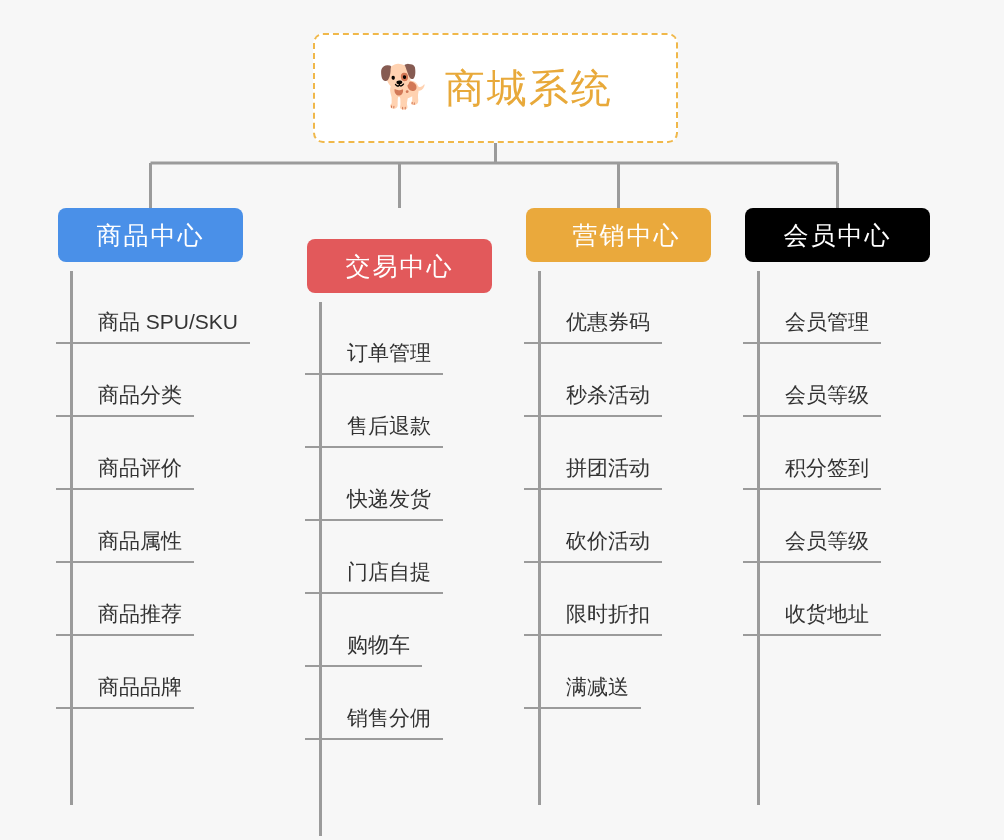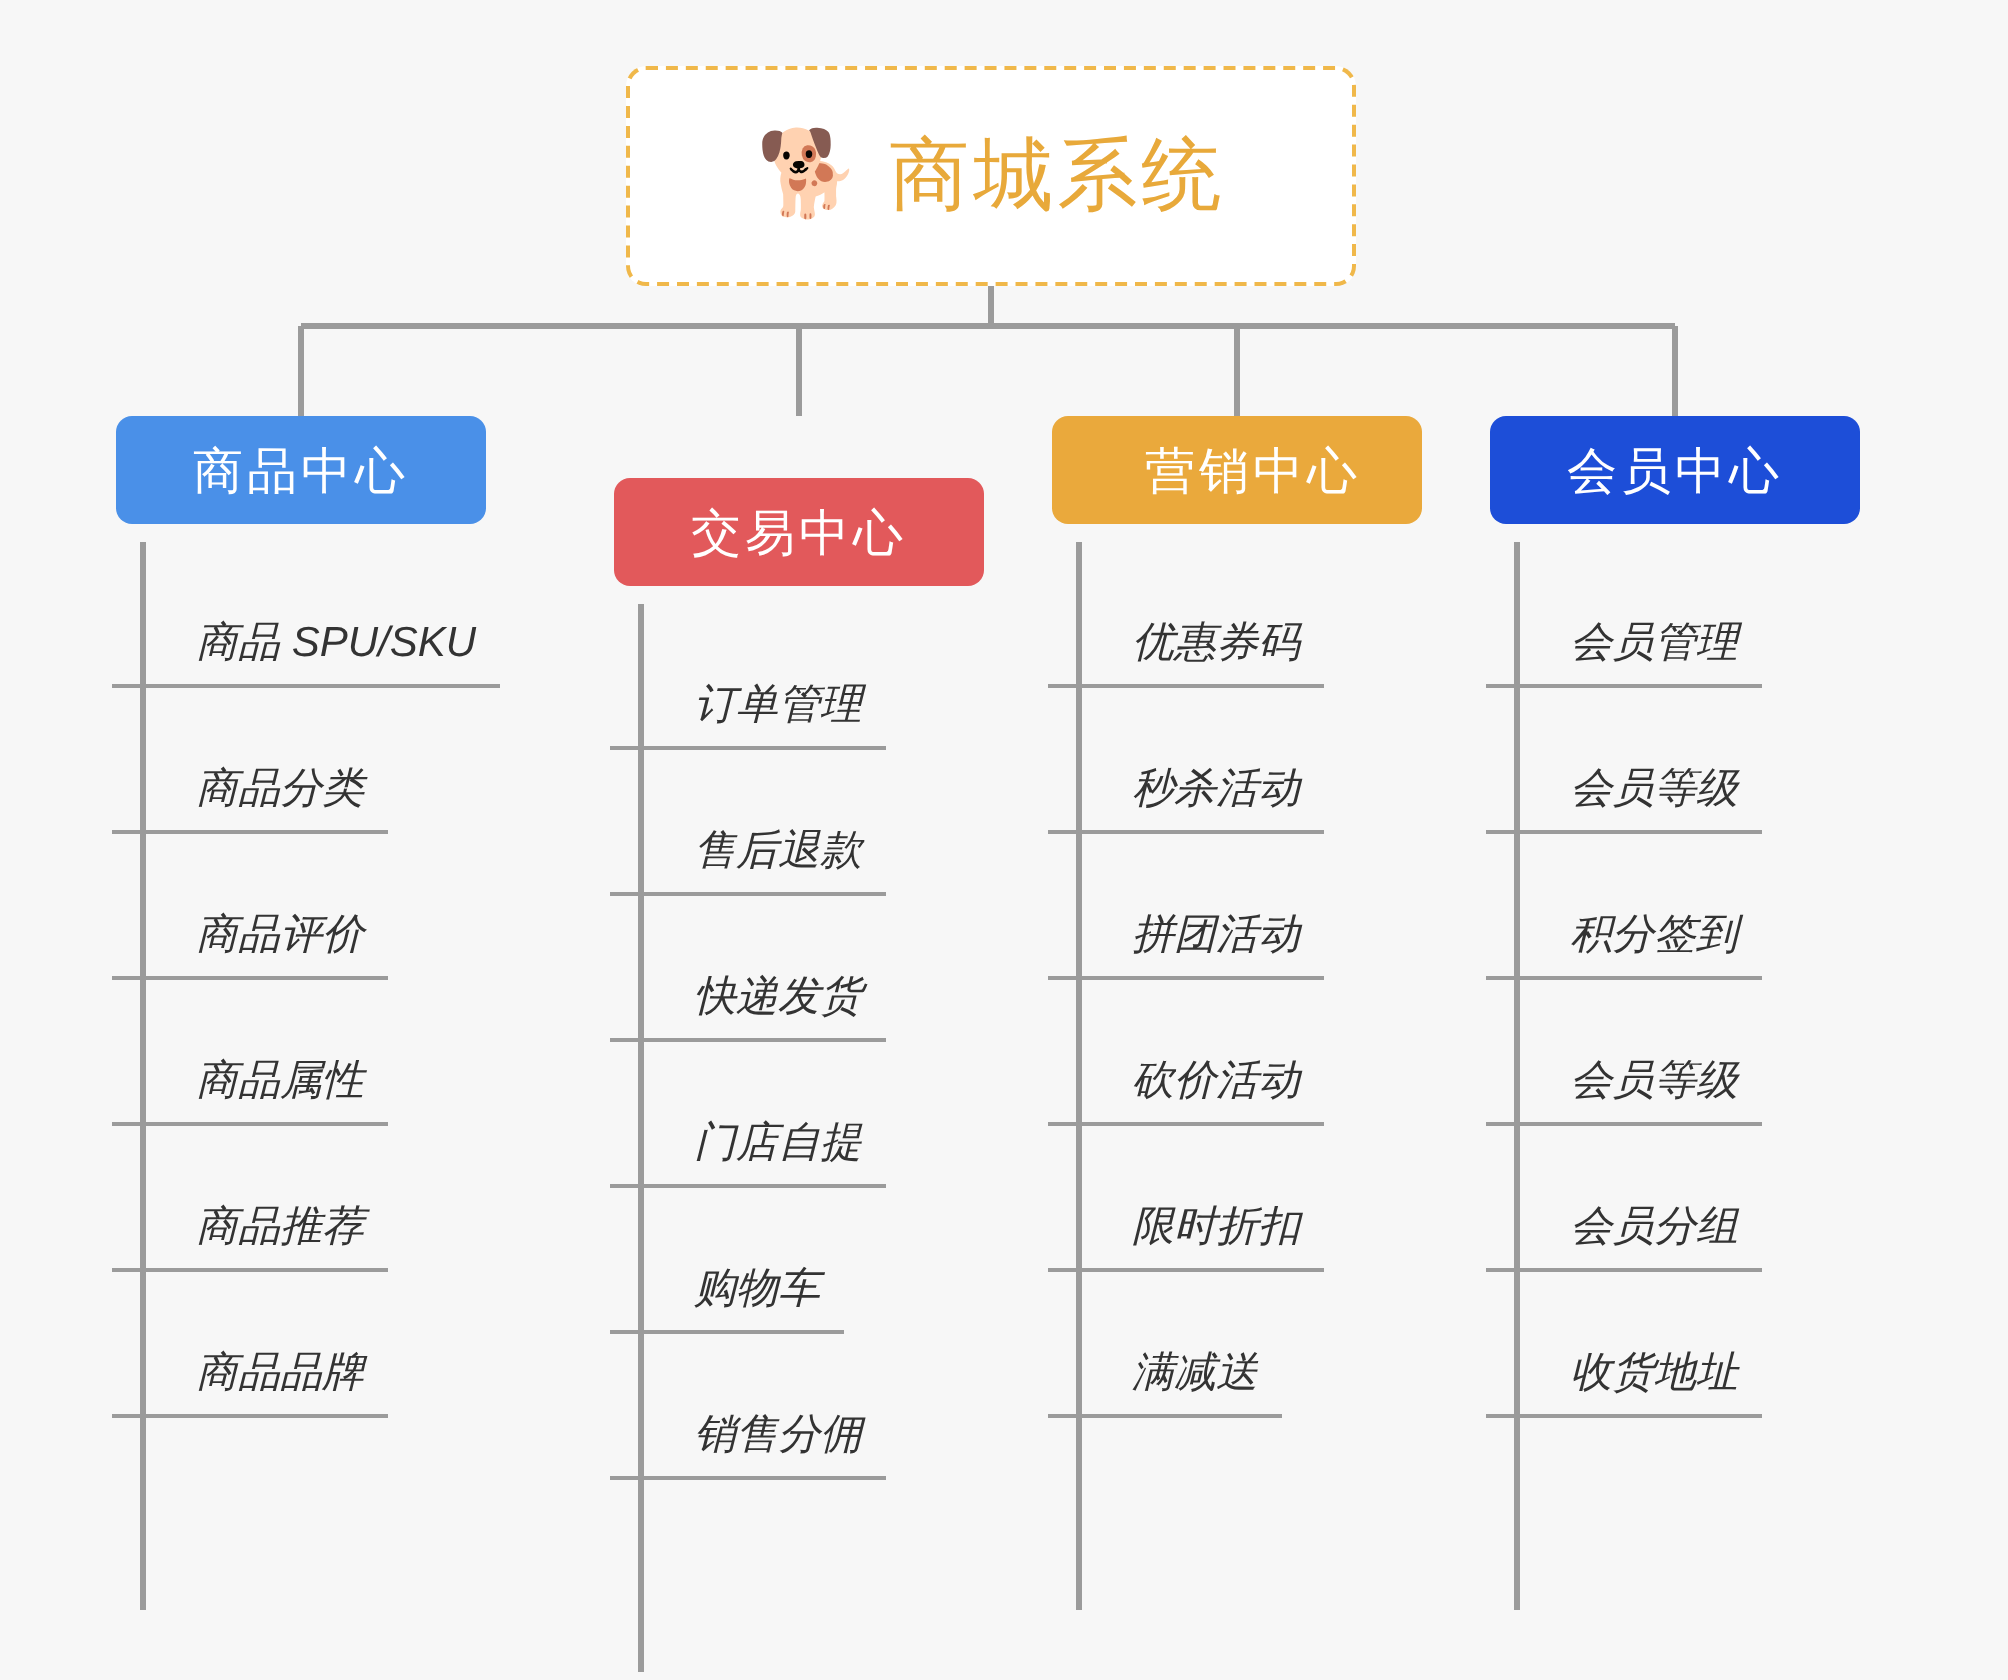--- a/index.html
+++ b/index.html
@@ -93,21 +93,20 @@
   .leaves {
     position: absolute;
     top: 63px;
     left: 0;
   }
   .leaf {
     position: relative;
     height: 73px;
     display: flex;
     align-items: flex-end;
-    font-style: italic;
   }
   .leaf-inner {
     position: relative;
     margin-left: 28px;
     padding: 0 12px 6px 12px;
     border-bottom: 2px solid #9b9b9b;
     white-space: nowrap;
   }
   .leaf-label {
     font-size: 21px;
@@ -273,21 +272,21 @@
           </div>
           <div class="leaf">
             <div class="leaf-inner" style="border-bottom-color: rgb(155, 155, 155);">
               <span class="leaf-connector" style="background: rgb(155, 155, 155); left: -30px;"></span>
               <span class="leaf-label">满减送</span>
             </div>
           </div>
         </div>
       </div>
       <div class="branch" style="left: 745px; width: 185px;">
-        <div class="branch-header" style="background: #1d4ed8; width: 185px;">
+        <div class="branch-header" style="background: #000000; width: 185px;">
           <span>会员中心</span>
         </div>
         <div class="trunk" style="left: 12px; height: 534px; background: rgb(155, 155, 155);"></div>
         <div class="leaves">
           <div class="leaf">
             <div class="leaf-inner" style="border-bottom-color: rgb(155, 155, 155);">
               <span class="leaf-connector" style="background: rgb(155, 155, 155); left: -30px;"></span>
               <span class="leaf-label">会员管理</span>
             </div>
           </div>
@@ -305,26 +304,20 @@
           </div>
           <div class="leaf">
             <div class="leaf-inner" style="border-bottom-color: rgb(155, 155, 155);">
               <span class="leaf-connector" style="background: rgb(155, 155, 155); left: -30px;"></span>
               <span class="leaf-label">会员等级</span>
             </div>
           </div>
           <div class="leaf">
             <div class="leaf-inner" style="border-bottom-color: rgb(155, 155, 155);">
               <span class="leaf-connector" style="background: rgb(155, 155, 155); left: -30px;"></span>
-              <span class="leaf-label">会员分组</span>
-            </div>
-          </div>
-          <div class="leaf">
-            <div class="leaf-inner" style="border-bottom-color: rgb(155, 155, 155);">
-              <span class="leaf-connector" style="background: rgb(155, 155, 155); left: -30px;"></span>
               <span class="leaf-label">收货地址</span>
             </div>
           </div>
         </div>
       </div>
     </div>
 
 </div>
 
 </body></html>

